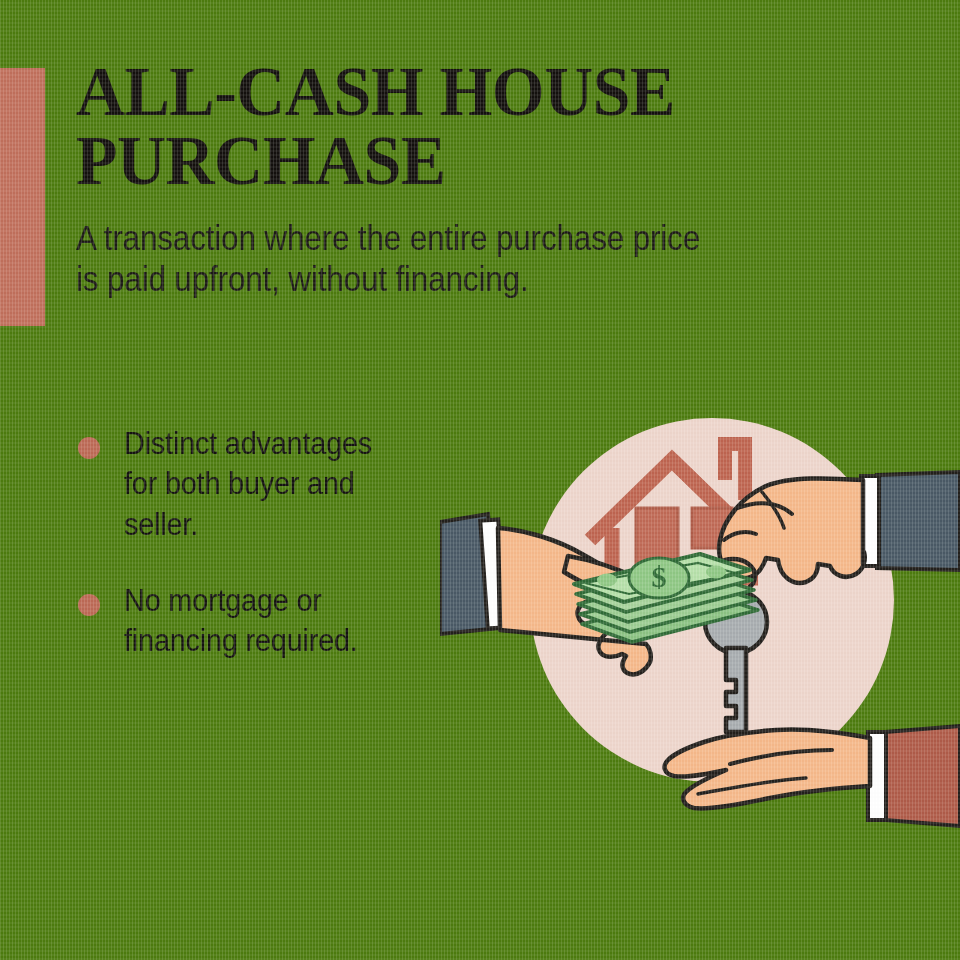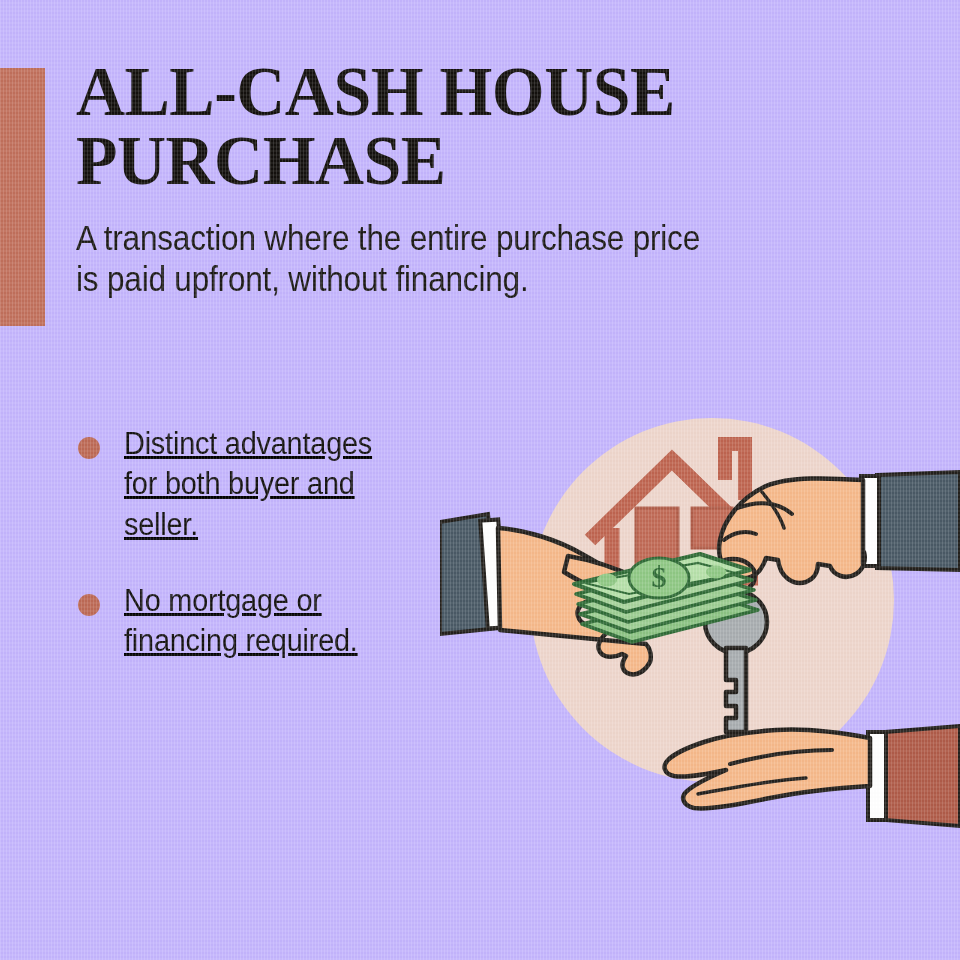--- a/index.html
+++ b/index.html
@@ -6,21 +6,21 @@
   html, body {
     margin: 0;
     padding: 0;
     background: #ffffff;
   }
   #poster {
     position: relative;
     width: 960px;
     height: 960px;
     overflow: hidden;
-    background: #c4b5fd;
+    background: #4d7c0f;
     font-family: "Liberation Sans", "DejaVu Sans", sans-serif;
     -webkit-font-smoothing: antialiased;
   }
 
   
   .paper-texture {
     position: absolute;
     inset: 0;
     pointer-events: none;
     background:
@@ -81,21 +81,20 @@
     width: 400px;
     list-style: none;
     margin: 0;
     padding: 0;
     z-index: 10;
   }
   .bullet-item {
     position: relative;
     padding-left: 48px;
     margin-bottom: 36px;
-    text-decoration: underline;
   }
   .bullet-item:last-child { margin-bottom: 12px; }
   .bullet-dot {
     position: absolute;
     left: 2px;
     top: 13px;
     width: 22px;
     height: 22px;
     border-radius: 50%;
     background: #bd6a56;

